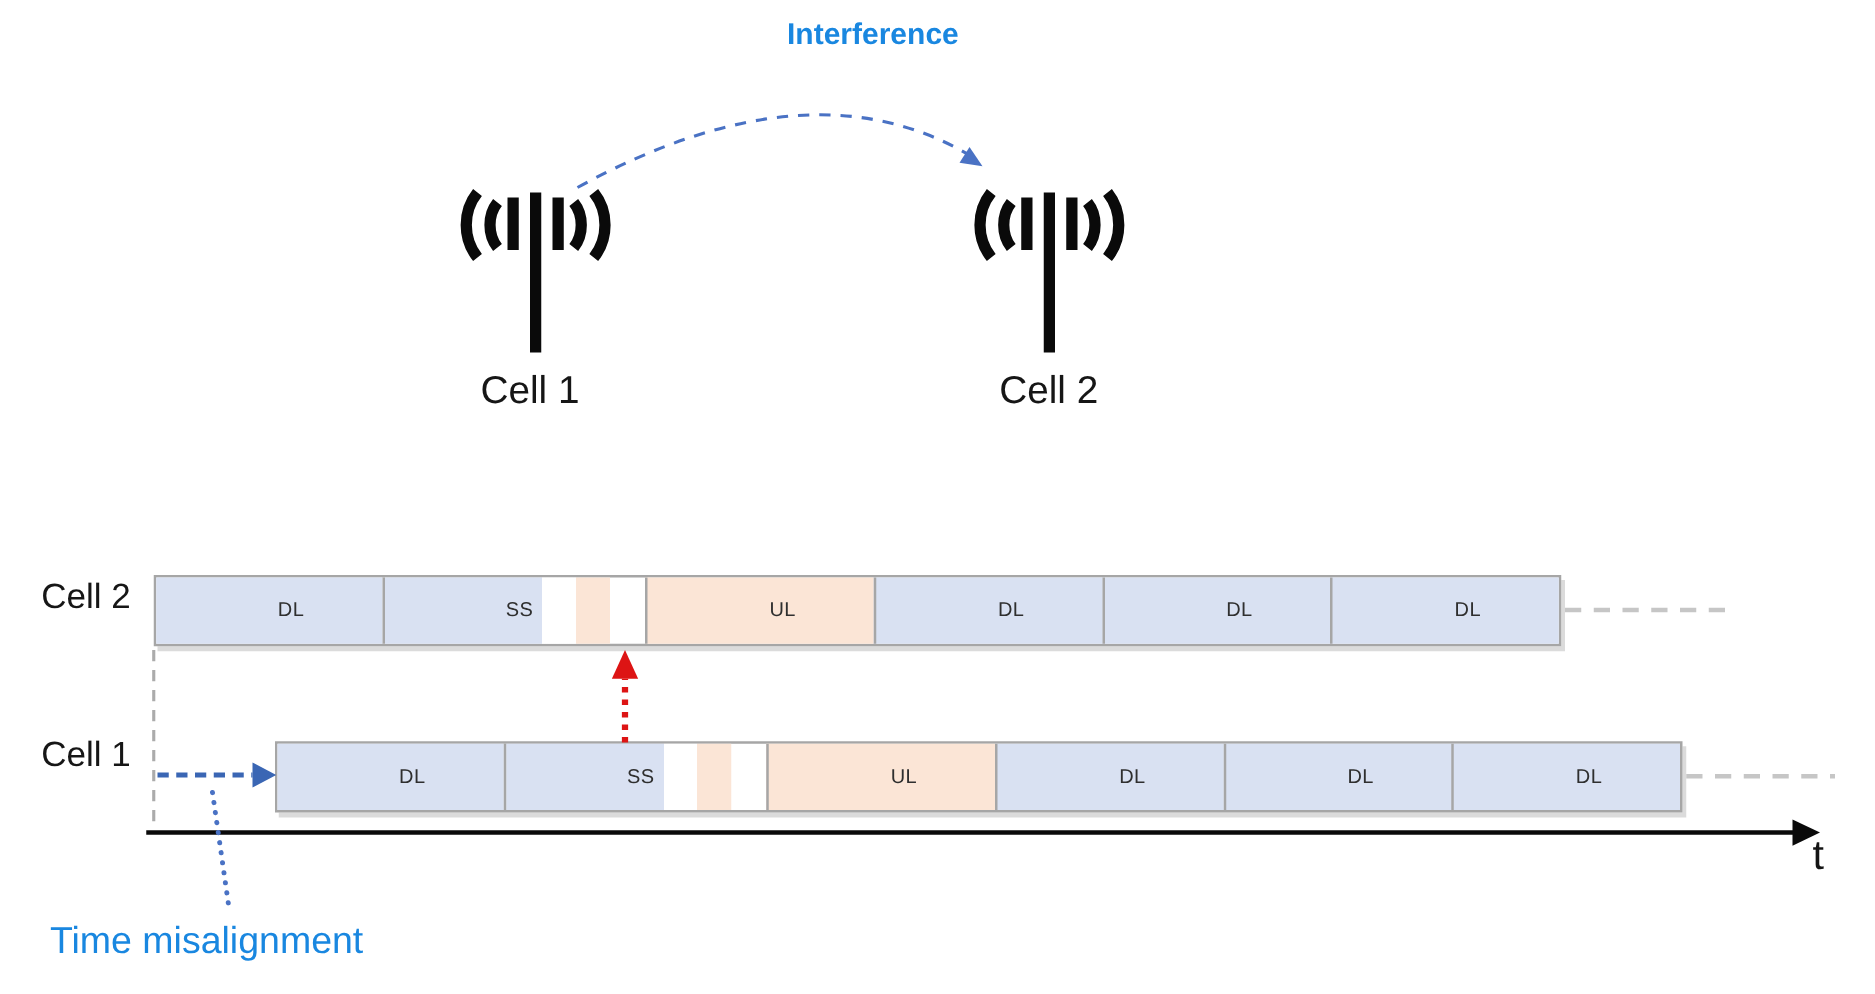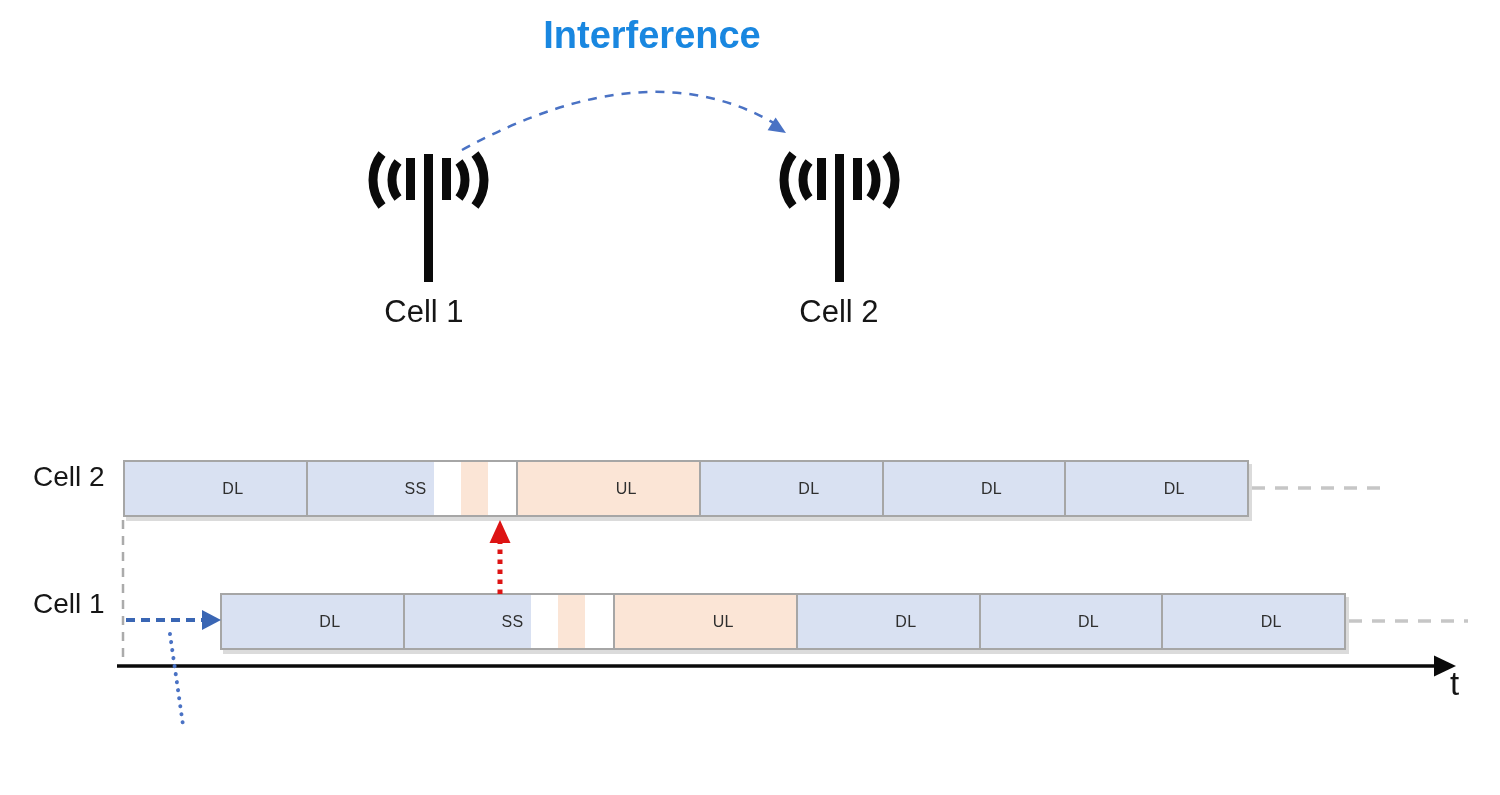--- a/index.html
+++ b/index.html
@@ -9,22 +9,22 @@
     height: 795px;
     background: #ffffff;
     overflow: hidden;
     font-family: "Liberation Sans", sans-serif;
   }
   .abs { position: absolute; }
 
   
   .interference-label {
     left: 537px; top: 14px; width: 230px;
-    text-align: center;
-    font-size: 38px; font-weight: 600;
+    text-align: right;
+    font-size: 24px; font-weight: 600;
     color: var(--blue_text);
     white-space: nowrap;
   }
   .tower { width: 152px; height: 140px; }
   .tower svg { display: block; width: 100%; height: 100%; }
   .tower-1 { left: 352px; top: 148px; }
   .tower-2 { left: 763px; top: 148px; }
   .tower-label {
     width: 152px; text-align: center;
     font-size: 31px; font-weight: 500; color: #161616;
@@ -172,20 +172,21 @@
       </div>
     <div class="slot slot--dl">
         <span>DL</span>
       </div>
     <div class="slot slot--dl">
         <span>DL</span>
       </div>
   </div>
 
 
+  <div class="abs time-misalignment">Time misalignment</div>
 
   <div class="abs t-label">t</div>
 
   <svg class="abs overlay" viewBox="0 0 1500 795">
 
     <path d="M462,150 Q652,46 782,128" fill="none" style="stroke: var(--arrow_blue);" stroke-width="2.5" stroke-dasharray="9 8"></path>
     <polygon points="786,133 767.6,130.2 775.6,117.6" style="fill: var(--arrow_blue);"></polygon>
 
     <line x1="123" y1="520" x2="123" y2="664" style="stroke: var(--guide_dash_gray);" stroke-width="2.5" stroke-dasharray="9 7"></line>
 

